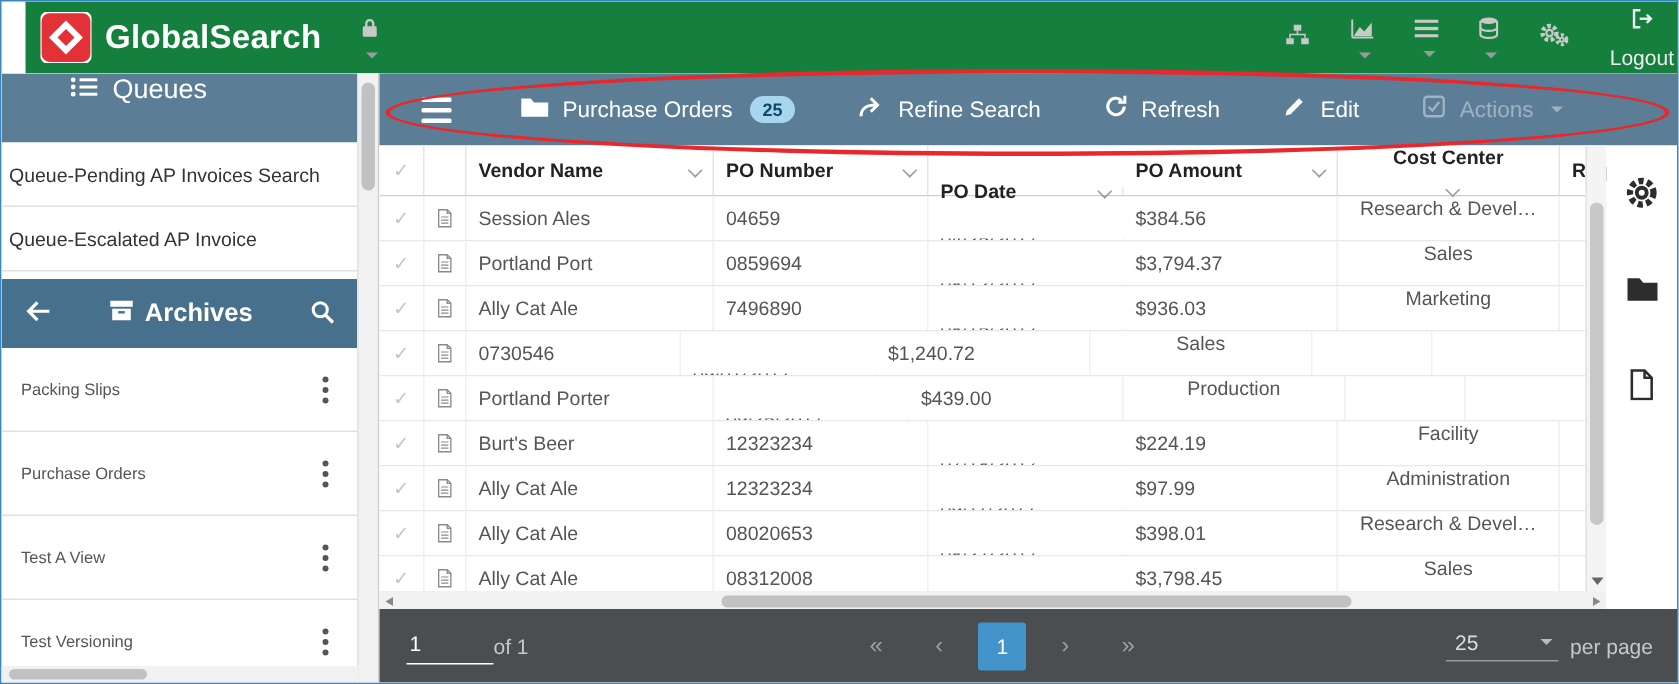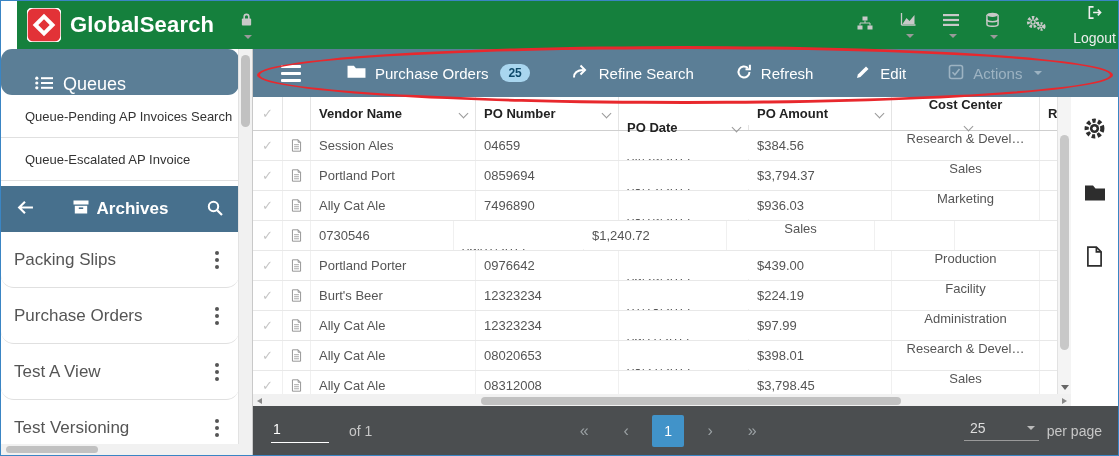--- a/index.html
+++ b/index.html
@@ -13,26 +13,26 @@
   .brand-text { color:#fff; font-size:22px; font-weight:bold; letter-spacing:.2px; }
   .tb-item { display:flex; align-items:center; gap:4px; color:#c9c9c9; cursor:pointer;flex-direction:column; }
   .tb-lock { margin-left:26px; }
   .caret { width:0; height:0; border-left:4px solid transparent; border-right:4px solid transparent; border-top:4px solid #9a9a9a; display:inline-block; margin-left:3px; }
   .tb-right { margin-left:auto; display:flex; align-items:center; gap:27px; padding-right:18px; }
   .tb-logout { gap:7px; color:#eee; font-size:14px; }
 
   
   .sidebar { position:absolute; left:0; top:48px; width:252px; bottom:0; background:#fff; border-right:1px solid #c9c9c9; }
   .sb-content { position:absolute; left:0; top:0; width:238px; bottom:0; overflow:hidden; }
-  .queues-header { height:46px; background:#5b7e96; color:#fff; display:flex; align-items:flex-end; gap:10px; padding-left:34px; font-size:18px; cursor:pointer;border-radius:11px; }
-  .queue-item { height:43px; display:flex; align-items:center; padding-left:24px; font-size:13px; color:#333; border-bottom:1px solid #e0e0e0; background:#fff; cursor:pointer; white-space:nowrap; overflow:hidden; }
+  .queues-header { height:46px; background:#5b7e96; color:#fff; display:flex; align-items:flex-start; gap:10px; padding-left:46px; font-size:18px; cursor:pointer; }
+  .queue-item { height:43px; display:flex; align-items:center; padding-left:5px; font-size:13px; color:#333; border-bottom:1px solid #e0e0e0; background:#fff; cursor:pointer; white-space:nowrap; overflow:hidden; }
   .archives-header { margin-top:5px; height:46px; background:#47708d; color:#fff; display:flex; align-items:center; justify-content:space-between; padding:0 16px; }
   .arch-mid { display:flex; align-items:center; gap:8px; font-size:17px; font-weight:bold; }
   .iconbtn { background:none; border:none; color:inherit; cursor:pointer; display:flex; align-items:center; }
-  .archive-item { height:56px; display:flex; align-items:center; justify-content:space-between; padding:0 14px 0 13px; font-size:17px; color:#555; border-bottom:1px solid #e0e0e0; cursor:pointer;border-radius:13px; }
+  .archive-item { height:56px; display:flex; align-items:center; justify-content:space-between; padding:0 14px 0 13px; font-size:11px; color:#555; border-bottom:1px solid #e0e0e0; cursor:pointer; }
   .kebab { display:flex; flex-direction:column; gap:3px; padding:5px 6px; cursor:pointer; }
   .kebab i { width:4px; height:4px; border-radius:50%; background:#555; }
   .sb-vscroll { position:absolute; right:0; top:0; width:14px; bottom:0; background:#f1f1f1; border-left:1px solid #e2e2e2; }
   .sb-vscroll .thumb { position:absolute; left:2px; right:2px; top:6px; height:72px; background:#c1c1c1; border-radius:6px; }
   .sb-hscroll { position:absolute; left:0; bottom:0; height:11px; width:238px; background:#f1f1f1; }
   .sb-hscroll .thumb { position:absolute; top:2px; height:7px; left:5px; width:92px; background:#c1c1c1; border-radius:4px; }
 
   
   .main { position:absolute; left:252px; top:48px; right:0; bottom:0; background:#fff; }
 
@@ -74,21 +74,21 @@
   .hs-arrow.left  { left:4px;  border-right:5px solid #888; }
   .hs-arrow.right { right:4px; border-left:5px solid #888; }
 
   
   .right-rail { position:absolute; left:818px; right:0; top:48px; height:311px; background:#fff; display:flex; flex-direction:column; align-items:center; gap:40px; padding-top:21px; }
   .rail-btn { background:none; border:none; color:#2d2d2d; cursor:pointer; height:24px; display:flex; align-items:center; justify-content:center; }
 
   
   .pager { position:absolute; left:0; right:0; bottom:0; height:49px; background:#4b4e50; color:#c7c7c7; display:flex; align-items:center; font-size:14px; }
   .page-input { margin-left:18px; width:58px; color:#fff; border-bottom:1px solid #fff; padding:2px 2px 5px 2px; cursor:text; }
-  .of-label { margin-left:20px; color:#c7c7c7; }
+  .of-label { color:#c7c7c7; }
   .pager-nav { position:absolute; left:48%; transform:translateX(-50%); display:flex; align-items:center; gap:10px; }
   .pg-btn { background:none; border:none; color:#9aa0a3; font-size:16px; width:32px; height:32px; display:flex; align-items:center; justify-content:center; cursor:pointer; font-family:inherit; }
   .pg-btn.active { background:#4193c9; color:#fff; border-radius:2px; font-size:14px; }
   .page-size { position:absolute; right:79px; width:75px; display:flex; align-items:center; justify-content:space-between; border-bottom:1px solid #9a9a9a; color:#ddd; padding:0 4px 4px 6px; cursor:pointer; }
   .page-size .caret { border-top-color:#bbb; }
   .per-page { position:absolute; right:16px; color:#c7c7c7; }
 </style>
 </head>
 <body>
 
@@ -436,21 +436,20 @@
                 <span class="chk">✓</span>
               </div>
               <div class="td c-icon">
                 <svg viewBox="0 0 16 16" width="13" height="15">
                   <path d="M3 1h7l3 3v11H3z" fill="none" stroke="currentColor" stroke-width="1.1"></path>
                   <path d="M10 1v3h3" fill="none" stroke="currentColor" stroke-width="1.1"></path>
                   <path d="M5 7h6M5 9.5h6M5 12h6" stroke="currentColor" stroke-width="0.9" fill="none"></path>
                 </svg>
               </div>
               <div class="td c-vendor">Portland Porter</div>
-              <div class="td c-ponum">0976642</div>
               <div class="td c-podate">09/25/2017</div>
               <div class="td c-poamt">$439.00</div>
               <div class="td c-cc">Production</div>
               <div class="td c-req"></div>
             </div>
             <div class="trow">
               <div class="td c-check">
                 <span class="chk">✓</span>
               </div>
               <div class="td c-icon">

